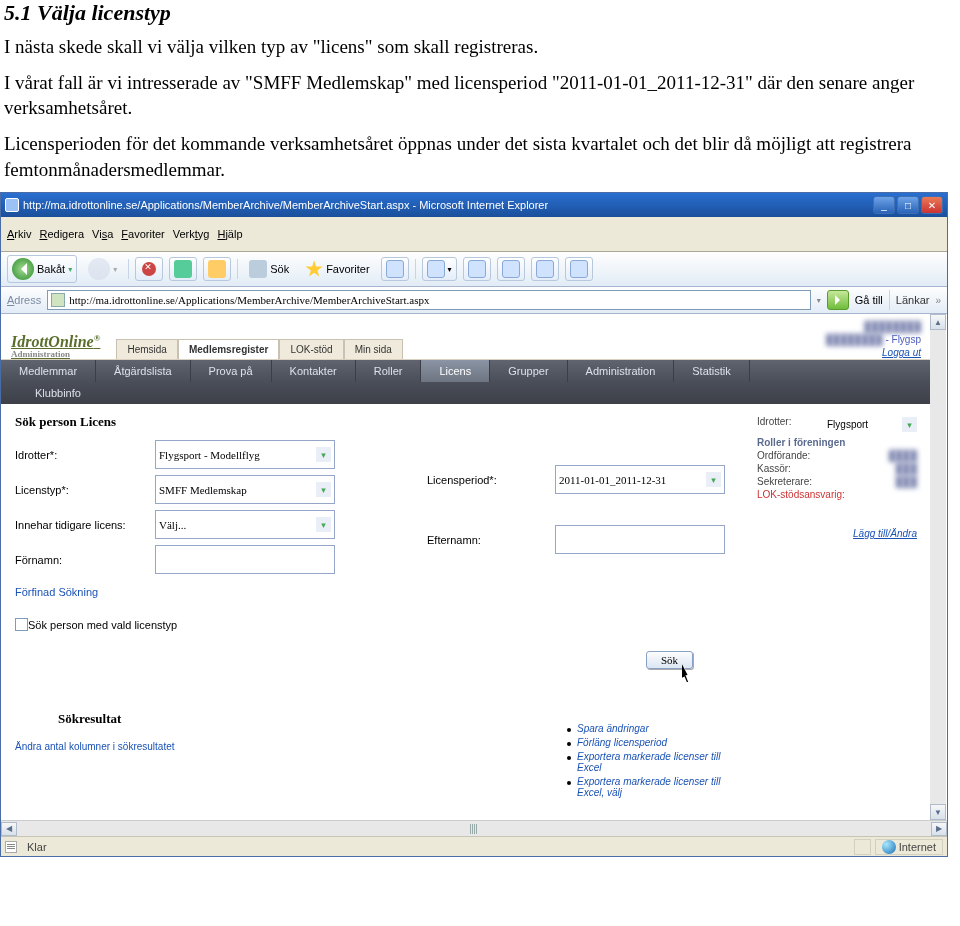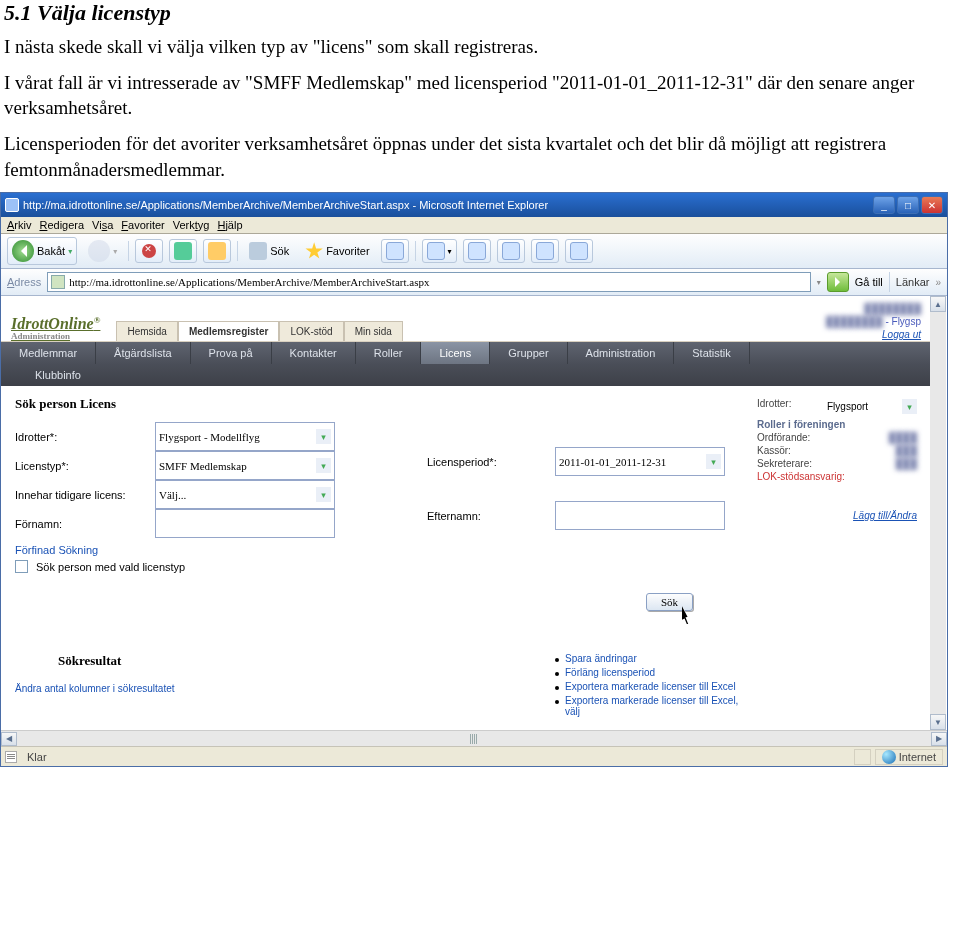--- a/index.html
+++ b/index.html
@@ -21,21 +21,21 @@
     background: linear-gradient(#2a6fd1,#1a4f9b);
     color: #fff; height: 24px; display:flex; align-items:center; padding: 0 4px;
     font-size: 11px;
   }
   .titlebar .ie-icon { width:14px; height:14px; margin-right:4px; display:inline-block; background:#9cc1f7; border:1px solid #fff; border-radius:2px;}
   .titlebar-text { flex:1; white-space: nowrap; overflow:hidden; }
   .win-btns { display:flex; gap:2px; }
   .win-btn { width:22px; height:18px; background: linear-gradient(#6ea3e8,#2a63b8); border:1px solid #3d6fb5; border-radius:3px; color:#fff; display:flex;align-items:center;justify-content:center; font-size:10px;}
   .win-btn.close{ background: linear-gradient(#e97a55,#c33); }
 
-  .menubar { background:#ece9d8; border-bottom:1px solid #aca899; padding:2px 6px; display:flex; gap:8px; font-size:11px;}
+  .menubar { background:#ece9d8; border-bottom:1px solid #aca899; padding:11px 6px; display:flex; gap:8px; font-size:11px;}
   .menubar span u { text-decoration: underline; }
 
   .toolbar { background: linear-gradient(#fefefe,#e2ecf6); border-bottom:1px solid #a7b6ce; padding:3px 6px; display:flex; align-items:center; gap:6px;}
   .tb-btn { display:flex; align-items:center; gap:3px; padding:2px 4px; border:1px solid transparent; border-radius:3px;}
   .tb-btn.bordered { border-color:#b8c8dc; background:linear-gradient(#fff,#e3edf9);}
   .tb-ico { width:18px; height:18px; border-radius:3px; display:inline-block;}
   .ico-back { background: radial-gradient(circle,#9edb8f,#2e8b2e); width:22px;height:22px; border-radius:50%;}
   .ico-back::after{content:"";display:block;width:0;height:0;border:6px solid transparent;border-right-color:#fff;margin:5px 0 0 3px;}
   .ico-fwd { background:#cfd8e8; width:22px;height:22px; border-radius:50%; opacity:.5;}
   .ico-stop{ background:#c44; width:14px;height:14px; margin:2px; border-radius:50%; position:relative;}
@@ -71,48 +71,48 @@
   .mainnav { background: linear-gradient(#5f6470,#4a4e58); display:flex; color:#dce1e9;}
   .mainnav .mitem{ padding:5px 18px; border-right:1px solid #3a3e46; font-size:11px;}
   .mainnav .mitem.active{ background:linear-gradient(#8b94a4,#6d7582); color:#fff;}
   .mainnav2 { background: linear-gradient(#4a4e58,#3d4048); display:flex;}
   .mainnav2 .mitem{ padding:5px 34px; color:#dce1e9; font-size:11px;}
 
   .content { padding:10px 14px; display:flex; gap:4px; }
   .leftcol{ flex:1; }
   .rightcol{ width:160px; font-size:10px; padding-top:2px; }
   .sect-title{ font: bold 13px Verdana; margin-bottom:10px;}
-  .form-row{ display:flex; align-items:center; }
+  .form-row{ display:flex; align-items:center; margin-bottom:6px;}
   .form-row label{ width:140px; font-size:11px;}
   .form-row .sel, .form-row .txt{ border:1px solid #95a6c9; background:#fff; height:29px; font:11px Tahoma; padding:1px 3px;}
   .sel{ width:180px; display:flex; align-items:center; justify-content:space-between;}
   .sel .dd{ background:#eaeff7; width:15px;height:15px; display:flex;align-items:center;justify-content:center;font-size:9px;color:#4a5;}
   .txt{ width:180px;}
   .mid-lbl{ width:110px; font-size:11px; padding-left:12px;}
   .rightcol .rh{ color:#5b6b8e; font-weight:bold; font-size:10px; margin:4px 0 2px;}
   .rightcol .row{ display:flex; justify-content:space-between; margin-bottom:2px;}
   .rightcol .lbl{ color:#444;}
   .rightcol .redlbl{ color:#c33;}
   .linkish{ color:#1a52b5; text-decoration:underline;font-style:italic; }
   .refine{ color:#1a52b5; font-size:11px; margin-top:6px; display:block;}
-  .chk-row{ display:flex; align-items:center; gap:8px; margin-top:4px;}
+  .chk-row{ display:flex; align-items:center; gap:0; margin-top:20px;}
   .chkbox{ width:13px; height:13px; border:1px solid #7f9db9; background:#fff;}
   .sok-btn{ float:right; margin:20px 60px 0 0; background:linear-gradient(#fdfdfd,#dce6f2); border:1px solid #8aa0c4; border-radius:3px; padding:2px 14px; font:11px Tahoma; box-shadow:1px 1px 0 #aaa;}
   .cursor{position:relative;}
   .cursor::after{content:"";position:absolute;width:14px;height:18px;border:1px solid #000;border-width:0;background:none;right:-4px;bottom:-14px;
     clip-path: polygon(0 0,40% 60%,25% 62%,45% 100%,35% 100%,18% 68%,0 75%); background:#000;}
   .cursor::before{content:"";position:absolute;right:-3px;bottom:-13px;width:12px;height:16px;
     clip-path: polygon(2% 2%,40% 58%,26% 60%,44% 96%,36% 96%,20% 66%,4% 72%); background:#fff;}
 
   .results-band{ margin-top:80px; display:flex; clear:both;}
   .res-left{ flex:1; padding-right:10px;}
   .res-right{ width:200px;}
   .res-title{ font:bold 13px Verdana; margin-bottom:14px;margin-left:43px;}
   .small-link{ font-size:10px; color:#1a52b5;}
-  .bul-list{ list-style:none; padding:0; margin:0;}
+  .bul-list{ list-style:none; padding:0; margin:12px;font-style:italic;}
   .bul-list li{ position:relative; padding-left:12px; font-size:10px; color:#1a52b5; margin-bottom:3px;}
   .bul-list li::before{content:"";position:absolute;left:2px;top:5px;width:4px;height:4px;background:#000;border-radius:50%;}
 
   .hscroll{ height:16px; background:#e8e8e8; border-top:1px solid #ccc; display:flex; align-items:center;}
   .hscroll .arr{ width:16px;height:14px;background:linear-gradient(#f7f7f7,#d8e0ea);border:1px solid #b0bccc;display:flex;align-items:center;justify-content:center;font-size:8px;color:#5a6f8e;}
   .hscroll .track{flex:1; background:#e8e8e8;}
   .hscroll .grip{width:8px;height:10px;margin:auto;background:repeating-linear-gradient(90deg,#9aa,#9aa 1px,transparent 1px,transparent 2px);}
 
   .statusbar{ height:20px; background:#ece9d8; border-top:1px solid #c6c3b7; display:flex; align-items:center; font-size:11px; color:#444; padding:0 4px; gap:4px;}
   .statusbar .cell{ border:1px solid #d4d0c0; height:16px; padding:0 6px; display:flex;align-items:center; gap:3px;}
@@ -125,21 +125,21 @@
   .page-wrap{position:relative;}
   .vscroll-arr{height:16px;background:linear-gradient(#f7f7f7,#d8e0ea);border:1px solid #b0bccc;display:flex;align-items:center;justify-content:center;font-size:8px;color:#5a6f8e;}
   .vscroll-track{flex:1;}
 </style>
 </head>
 <body>
 
 <h2 class="doc-heading">5.1  Välja licenstyp</h2>
 <p class="doc-para">I nästa skede skall vi välja vilken typ av "licens" som skall registreras.</p>
 <p class="doc-para">I vårat fall är vi intresserade av "SMFF Medlemskap" med licensperiod "2011-01-01_2011-12-31" där den senare anger verksamhetsåret.</p>
-<p class="doc-para">Licensperioden för det avoriter verksamhetsåret öppnas under det sista kvartalet och det blir då möjligt att registrera femtonmånadersmedlemmar.</p>
+<p class="doc-para">Licensperioden för det kommande verksamhetsåret öppnas under det sista kvartalet och det blir då möjligt att registrera femtonmånadersmedlemmar.</p>
 
 <div class="ie-window">
 
   <div class="titlebar">
     <span class="ie-icon"></span>
     <span class="titlebar-text">http://ma.idrottonline.se/Applications/MemberArchive/MemberArchiveStart.aspx - Microsoft Internet Explorer</span>
     <div class="win-btns">
       <div class="win-btn">_</div>
       <div class="win-btn">□</div>
       <div class="win-btn close">✕</div>

